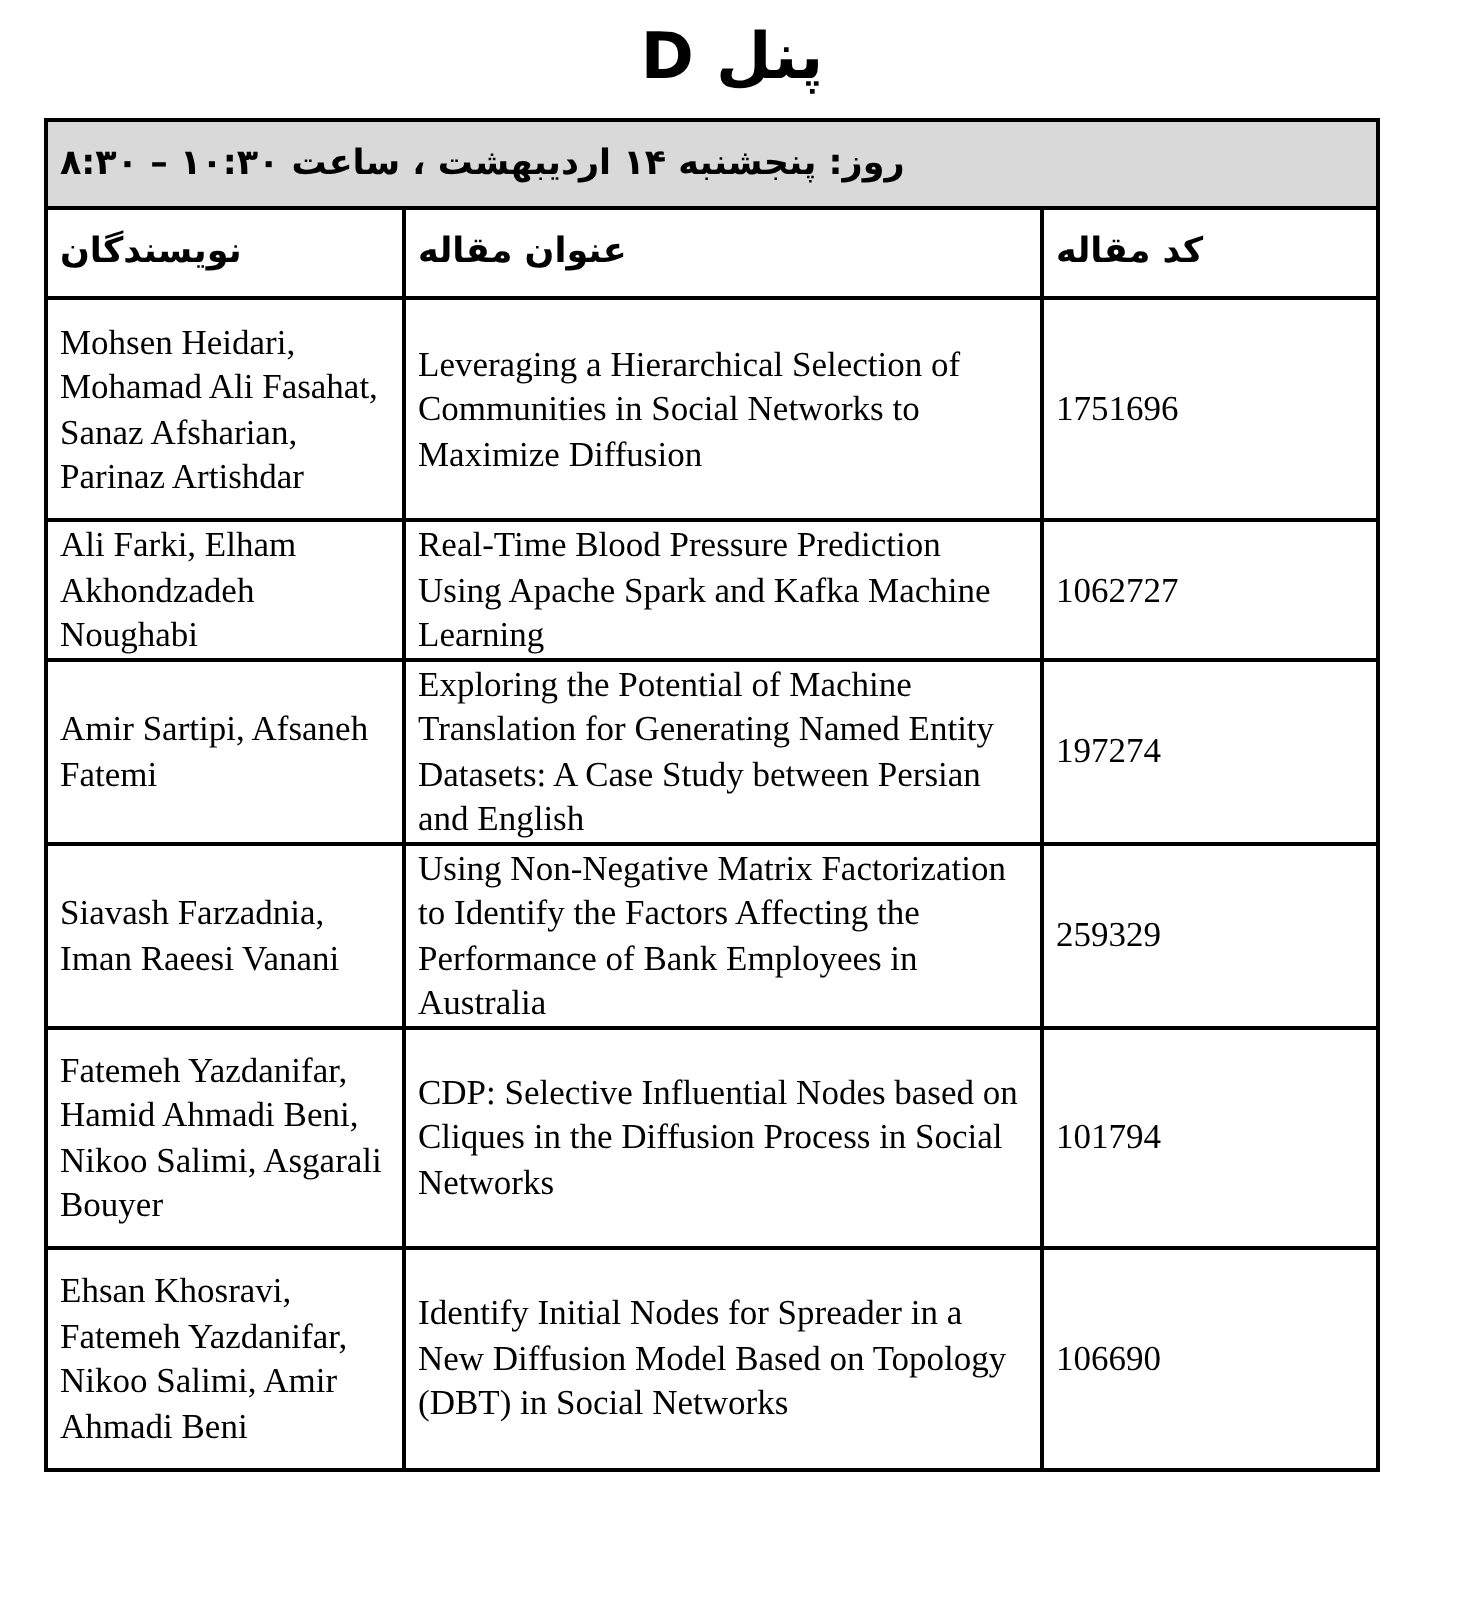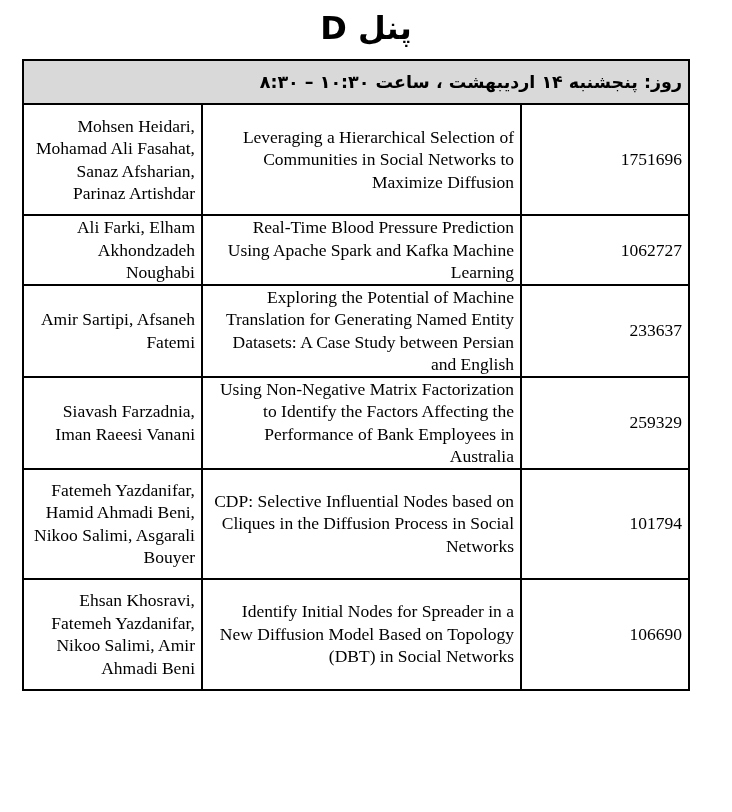--- a/index.html
+++ b/index.html
@@ -30,21 +30,21 @@
     table.session {
       position: absolute;
       left: 22px;
       top: 59px;
       width: 666px;
       border-collapse: collapse;
       table-layout: fixed;
     }
     table.session td {
       border: 2px solid #000;
-      text-align: right;
+      text-align: left;
       vertical-align: middle;
       padding: 0 6px;
       font-size: 17.5px;
       line-height: 22.5px;
     }
     .gray {
       background: #d9d9d9;
     }
     .fa {
       direction: rtl;
@@ -74,34 +74,39 @@
 <table class="session">
   <colgroup>
     <col class="col-authors">
     <col class="col-title">
     <col class="col-code">
   </colgroup>
   <tbody>
       <tr class="row-date">
     <td colspan="3" class="gray fa">روز: پنجشنبه ۱۴ اردیبهشت ، ساعت ۱۰:۳۰ – ۸:۳۰</td>
   </tr>
+  <tr class="row-head">
+    <td class="fa">نویسندگان</td>
+    <td class="fa">عنوان مقاله</td>
+    <td class="fa">کد مقاله</td>
+  </tr>
   <tr class="r1">
     <td>Mohsen Heidari, Mohamad Ali Fasahat, Sanaz Afsharian, Parinaz Artishdar</td>
     <td>Leveraging a Hierarchical Selection of Communities in Social Networks to Maximize Diffusion</td>
     <td>1751696</td>
   </tr>
   <tr class="r2">
     <td>Ali Farki, Elham Akhondzadeh Noughabi</td>
     <td>Real-Time Blood Pressure Prediction Using Apache Spark and Kafka Machine Learning</td>
     <td>1062727</td>
   </tr>
   <tr class="r3">
     <td>Amir Sartipi, Afsaneh Fatemi</td>
     <td>Exploring the Potential of Machine Translation for Generating Named Entity Datasets: A Case Study between Persian and English</td>
-    <td>233637</td>
+    <td>197274</td>
   </tr>
   <tr class="r4">
     <td>Siavash Farzadnia, Iman Raeesi Vanani</td>
     <td>Using Non-Negative Matrix Factorization to Identify the Factors Affecting the Performance of Bank Employees in Australia</td>
     <td>259329</td>
   </tr>
   <tr class="r5">
     <td>Fatemeh Yazdanifar, Hamid Ahmadi Beni, Nikoo Salimi, Asgarali Bouyer</td>
     <td>CDP: Selective Influential Nodes based on Cliques in the Diffusion Process in Social Networks</td>
     <td>101794</td>

